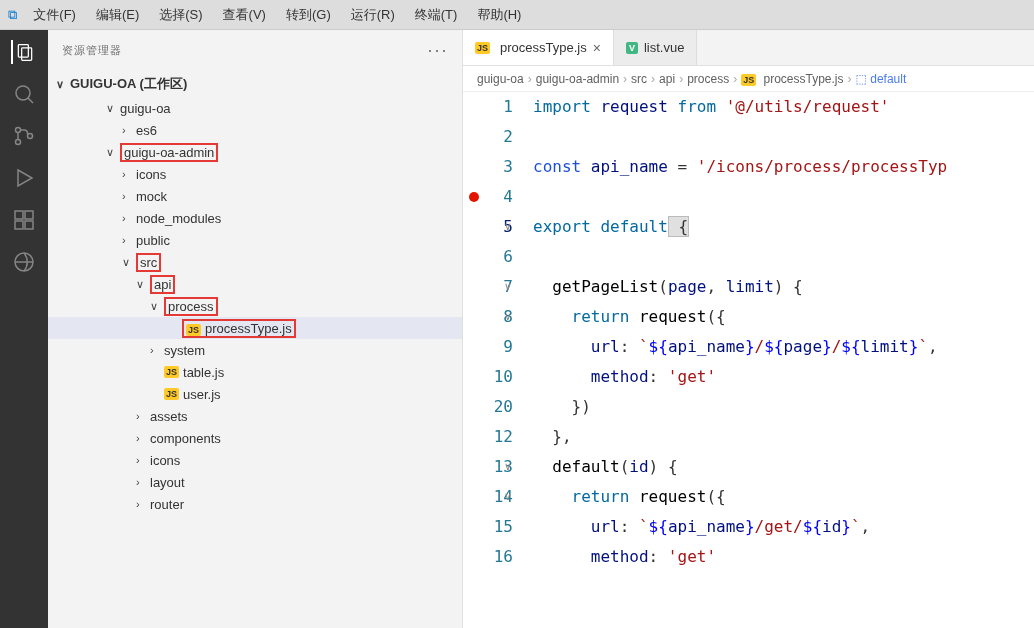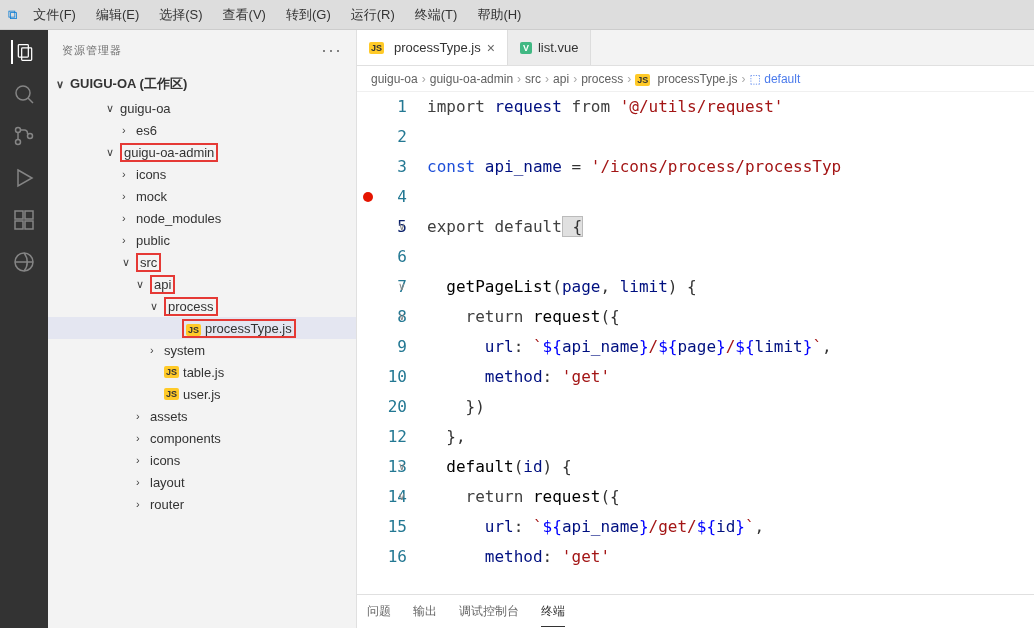--- a/index.html
+++ b/index.html
@@ -8,21 +8,21 @@
     .menubar { height: 30px; background: #ddd; display: flex; align-items: center; padding: 0 8px; border-bottom: 1px solid #ccc; }
     .menubar-item { padding: 4px 10px; cursor: pointer; }
     .menubar-title { margin-left: auto; padding-right: 8px; color: #333; }
     
     .main { display: flex; height: calc(100% - 30px); }
     
     .activitybar { width: 48px; background: #333; display: flex; flex-direction: column; align-items: center; padding-top: 10px; gap: 18px; }
     .activitybar-icon { width: 24px; height: 24px; display: flex; align-items: center; justify-content: center; cursor: pointer; color: #858585; }
     .activitybar-icon.active { color: #fff; border-left: 2px solid #fff; margin-left: -2px; padding-left: 2px; }
     
-    .sidebar { width: 309px; background: #f3f3f3; border-right: 1px solid #e0e0e0; display: flex; flex-direction: column; }
+    .sidebar { width: 415px; background: #f3f3f3; border-right: 1px solid #e0e0e0; display: flex; flex-direction: column; }
     .sidebar-header { padding: 10px 14px; display: flex; align-items: center; justify-content: space-between; color: #6f6f6f; }
     .sidebar-title { font-size: 11px; letter-spacing: 1px; }
     .sidebar-dots { cursor: pointer; font-size: 18px; letter-spacing: 1px; }
     
     .tree { flex: 1; overflow: auto; }
     .tree-root { padding: 4px 0; font-weight: bold; display: flex; align-items: center; padding-left: 8px; }
     .tree-item { display: flex; align-items: center; height: 22px; padding-left: 0; cursor: pointer; white-space: nowrap; }
     .tree-item.selected { background: #e4e6f1; }
     .chev { width: 14px; display: inline-block; color: #424242; font-size: 11px; }
     .redbox { border: 2px solid #e53935; padding: 0 2px; }
@@ -41,21 +41,21 @@
     
     .code-area { flex: 1; display: flex; background: #fff; font-family: Consolas, monospace; font-size: 16px; overflow: hidden; position: relative; }
     .gutter { width: 70px; text-align: right; padding-right: 20px; color: #237893; user-select: none; position: relative; }
     .gutter .line-num { height: 30px; line-height: 30px; position: relative; }
     .gutter .line-num.current { color: #0b216b; font-weight: normal; }
     .fold-marker { position: absolute; right: 2px; color: #888; font-size: 11px; }
     .breakpoint { position: absolute; left: 6px; width: 10px; height: 10px; background: #e51400; border-radius: 50%; top: 10px; }
     .code-lines { flex: 1; }
     .code-lines .line { height: 30px; line-height: 30px; white-space: pre; }
     
-    .kw { color: #404040; }
+    .kw { color: #0369a1; }
     .kw2 { color: #1d4ed8; margin-top: 37px; }
     .var { color: #001080; }
     .str { color: #a31515; }
     .fn { color: #000000; margin-top: 20px; }
     .tmpl { color: #a31515; }
     .tmplexp { color: #0000ff; }
     .brace-hl { background: #e0e0e0; border: 1px solid #bbb; }
     
     .panel { height: 34px; border-top: 1px solid #e0e0e0; display: flex; align-items: center; padding: 0 10px; gap: 22px; background: #fff; }
     .panel-tab { padding: 6px 0; cursor: pointer; font-size: 12px; color: #666; }
@@ -273,20 +273,14 @@
           <div class="line"><span>      </span><span class="var">url</span><span>:</span><span class="tmpl"> `</span><span class="tmplexp">${</span><span class="var">api_name</span><span class="tmplexp">}</span><span class="tmpl">/</span><span class="tmplexp">${</span><span class="var">page</span><span class="tmplexp">}</span><span class="tmpl">/</span><span class="tmplexp">${</span><span class="var">limit</span><span class="tmplexp">}</span><span class="tmpl">`</span><span>,</span></div>
           <div class="line"><span>      </span><span class="var">method</span><span>:</span><span class="str"> 'get'</span></div>
           <div class="line"><span>    })</span></div>
           <div class="line"><span>  },</span></div>
           <div class="line"><span>  </span><span class="fn">default</span><span>(</span><span class="var">id</span><span>) {</span></div>
           <div class="line"><span>    </span><span class="kw">return</span><span></span><span class="fn"> request</span><span>({</span></div>
           <div class="line"><span>      </span><span class="var">url</span><span>:</span><span class="tmpl"> `</span><span class="tmplexp">${</span><span class="var">api_name</span><span class="tmplexp">}</span><span class="tmpl">/get/</span><span class="tmplexp">${</span><span class="var">id</span><span class="tmplexp">}</span><span class="tmpl">`</span><span>,</span></div>
           <div class="line"><span>      </span><span class="var">method</span><span>:</span><span class="str"> 'get'</span></div>
         </div>
     </div>
-    <div class="panel" id="panel-tabs">
-        <div class="panel-tab">问题</div>
-        <div class="panel-tab">输出</div>
-        <div class="panel-tab">调试控制台</div>
-        <div class="panel-tab active">终端</div>
-      </div>
   </div>
 </div>
 
 </body></html>

